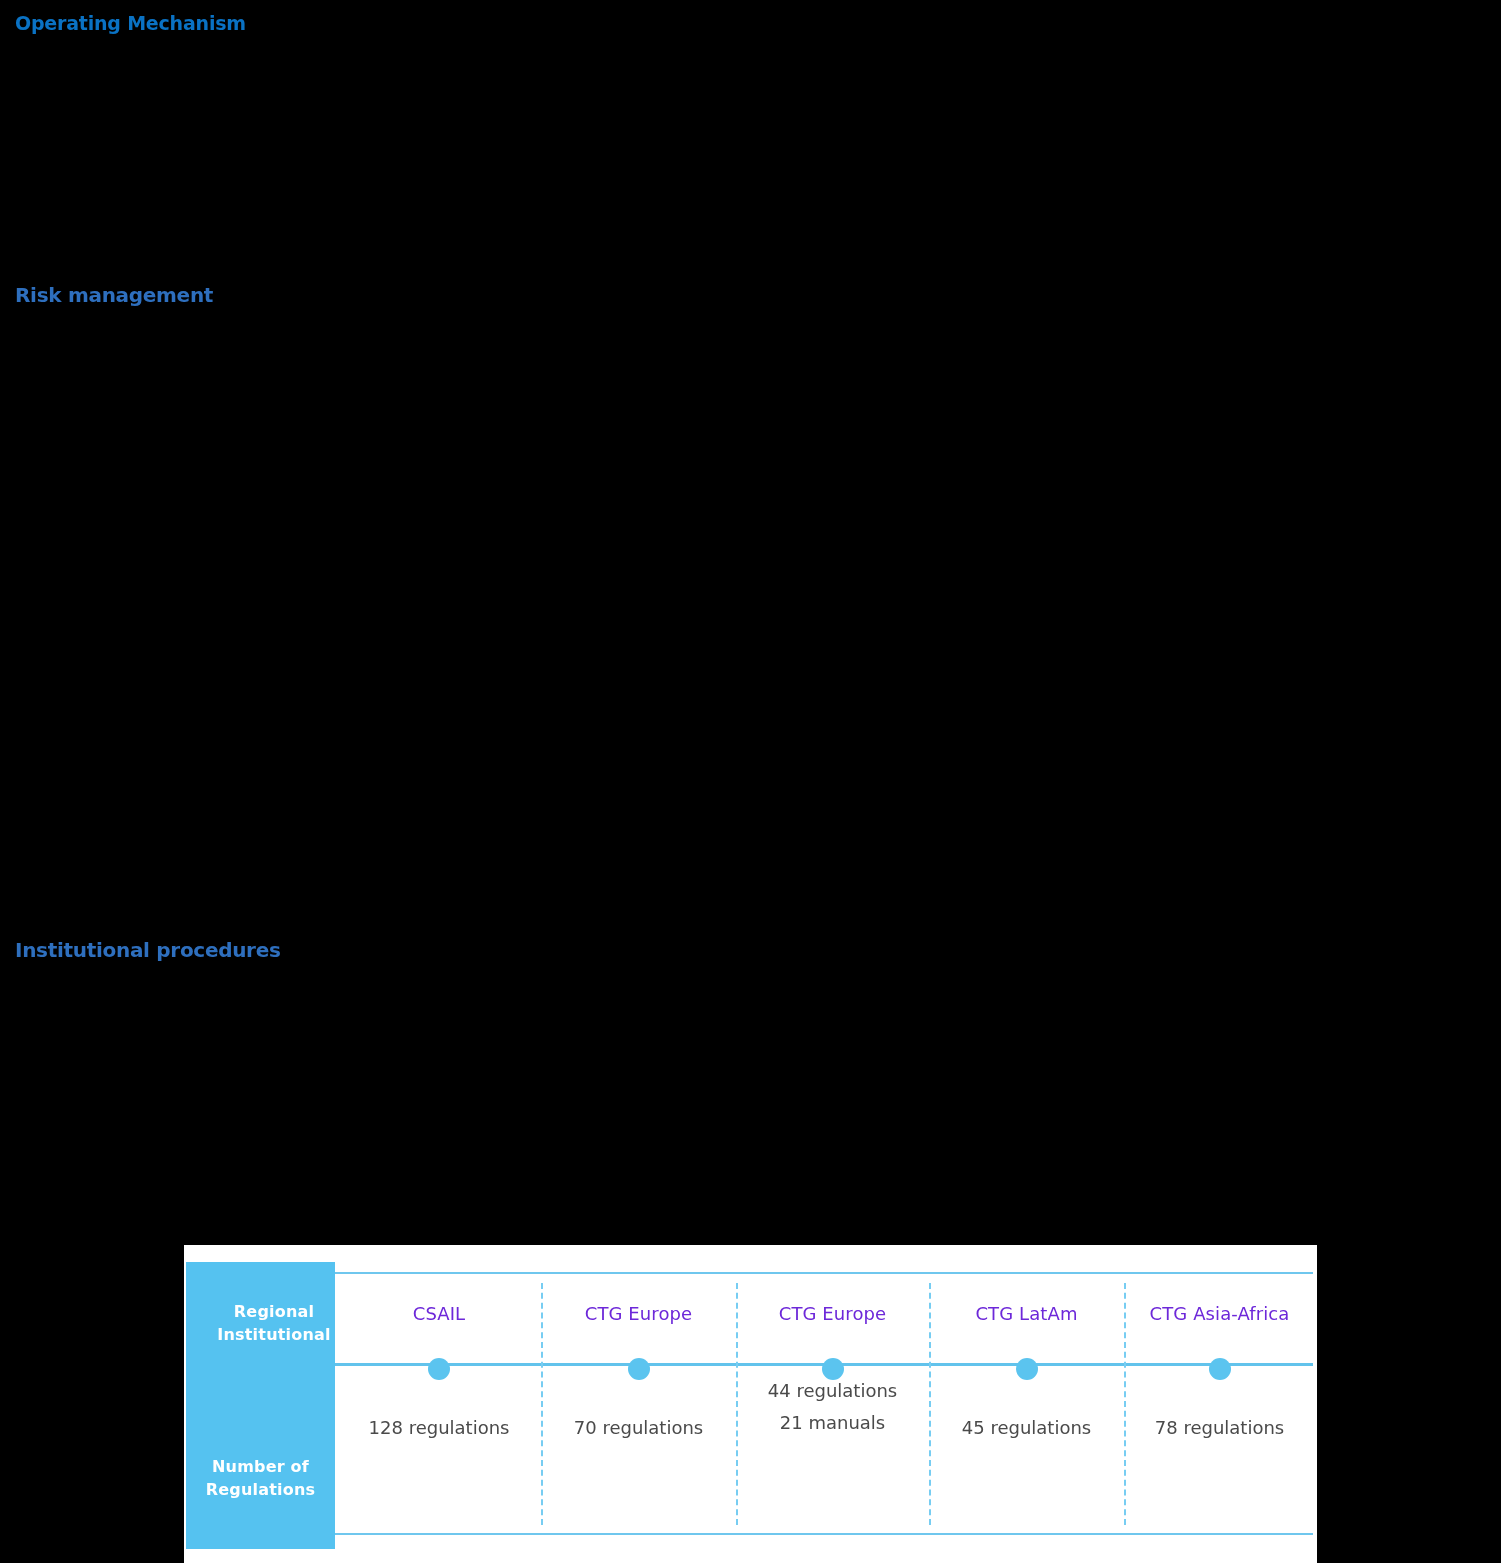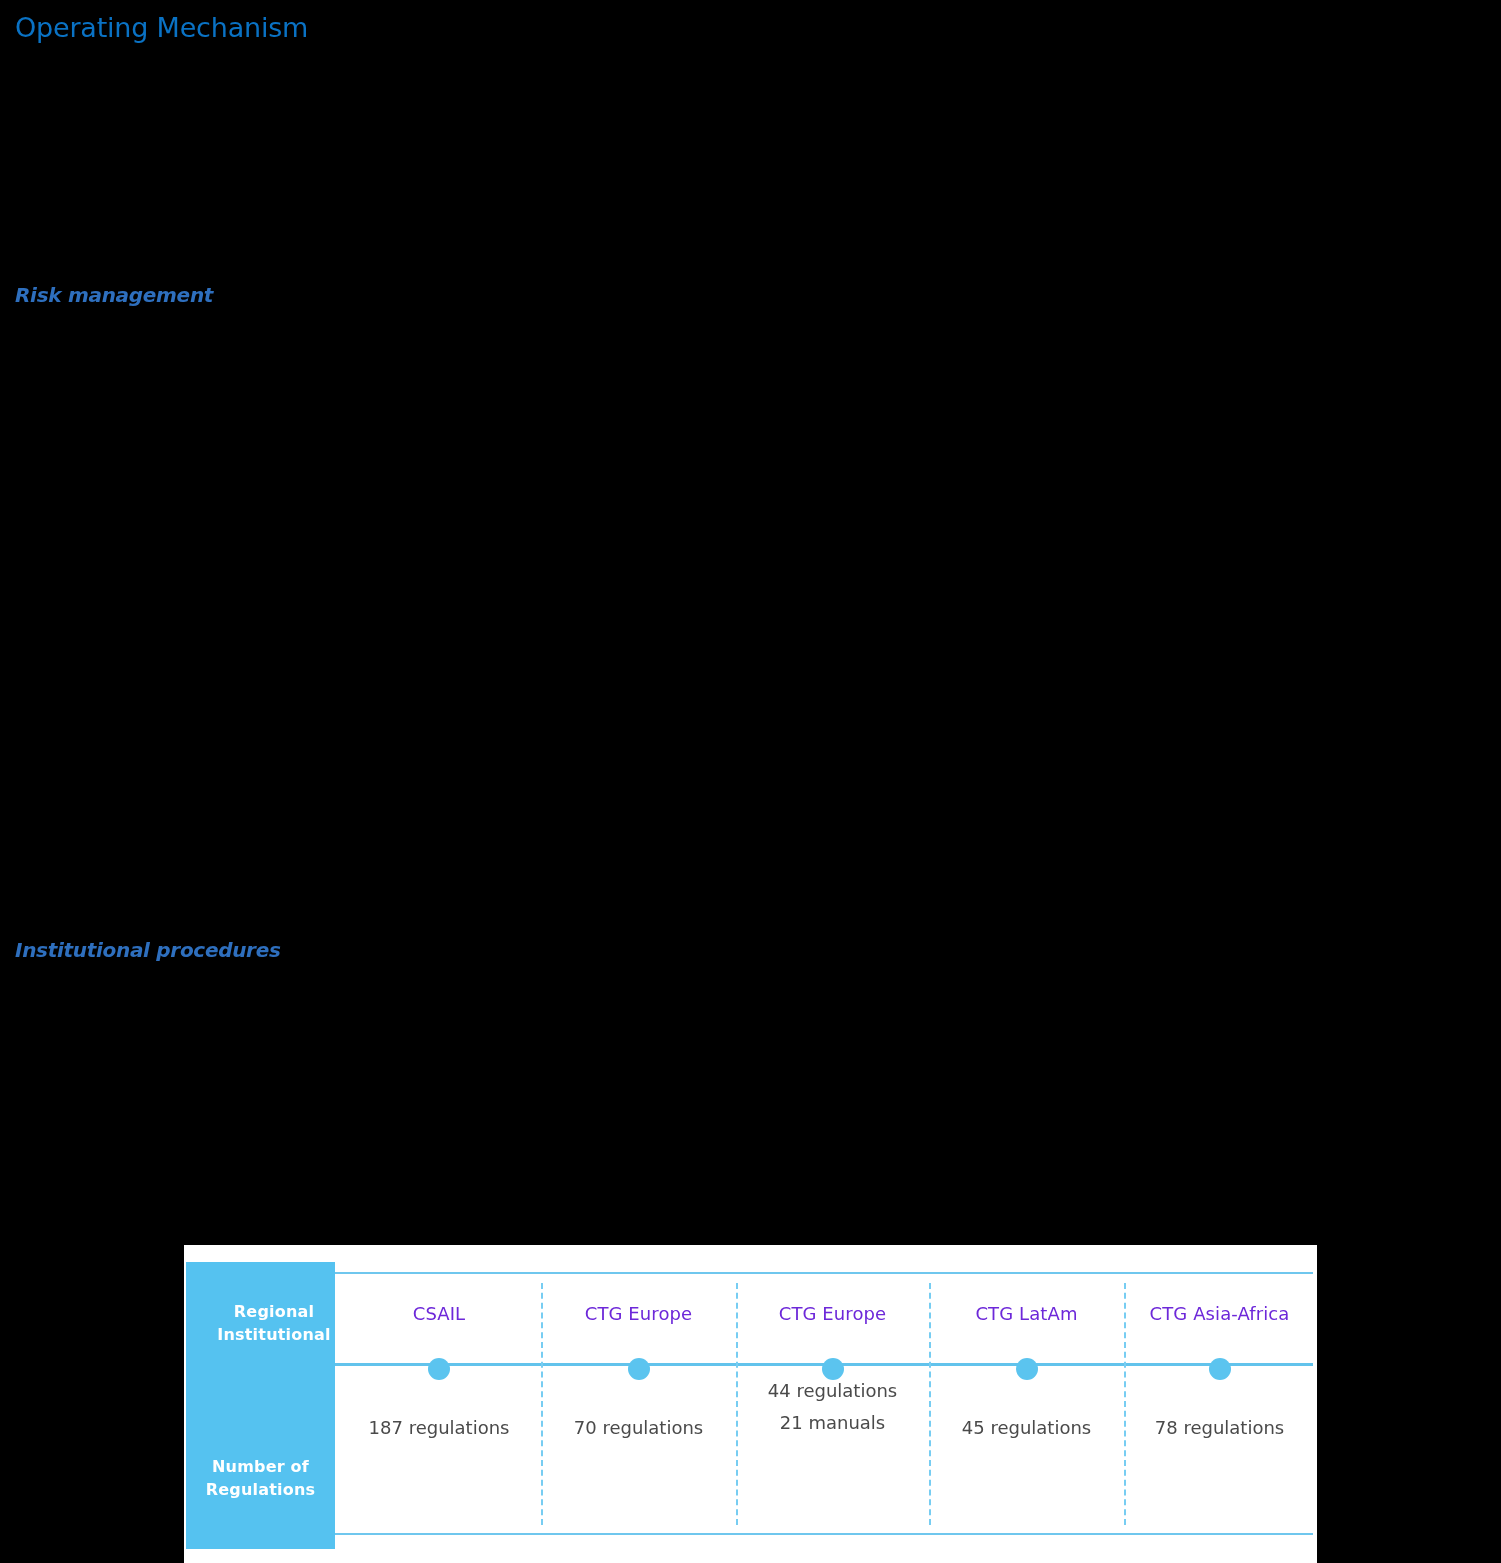--- a/index.html
+++ b/index.html
@@ -13,31 +13,30 @@
     position: relative;
     overflow: hidden;
     font-family: "DejaVu Sans", "Liberation Sans", sans-serif;
   }
 
   
   .page-title {
     position: absolute;
     left: 15px;
     top: 12px;
-    font-size: 27px;
-    font-weight: 400;
+    font-size: 19px;
+    font-weight: 700;
     letter-spacing: -0.2px;
     color: #0A72C4;
     white-space: nowrap;
   }
   .section-heading {
     position: absolute;
     left: 15px;
     font-size: 20px;
-    font-style: italic;
     font-weight: 700;
     letter-spacing: -0.3px;
     color: #2E6FBE;
     white-space: nowrap;
   }
   .section-heading.risk { top: 283px; }
   .section-heading.institutional { top: 938px; }
 
   
   .table-card {
@@ -172,21 +171,21 @@
 
   <div class="vsep" style="left:357px;"></div>
   <div class="vsep" style="left:552px;"></div>
   <div class="vsep" style="left:745px;"></div>
   <div class="vsep" style="left:940px;"></div>
 
   <div class="col" style="left:155px; width:200px;">
     <div class="col-header">CSAIL</div>
     <div class="dot"></div>
     <div class="col-values">
-      <div>187 regulations</div>
+      <div>128 regulations</div>
     </div>
   </div>
 
   <div class="col" style="left:359px; width:191px;">
     <div class="col-header">CTG Europe</div>
     <div class="dot"></div>
     <div class="col-values">
       <div>70 regulations</div>
     </div>
   </div>

